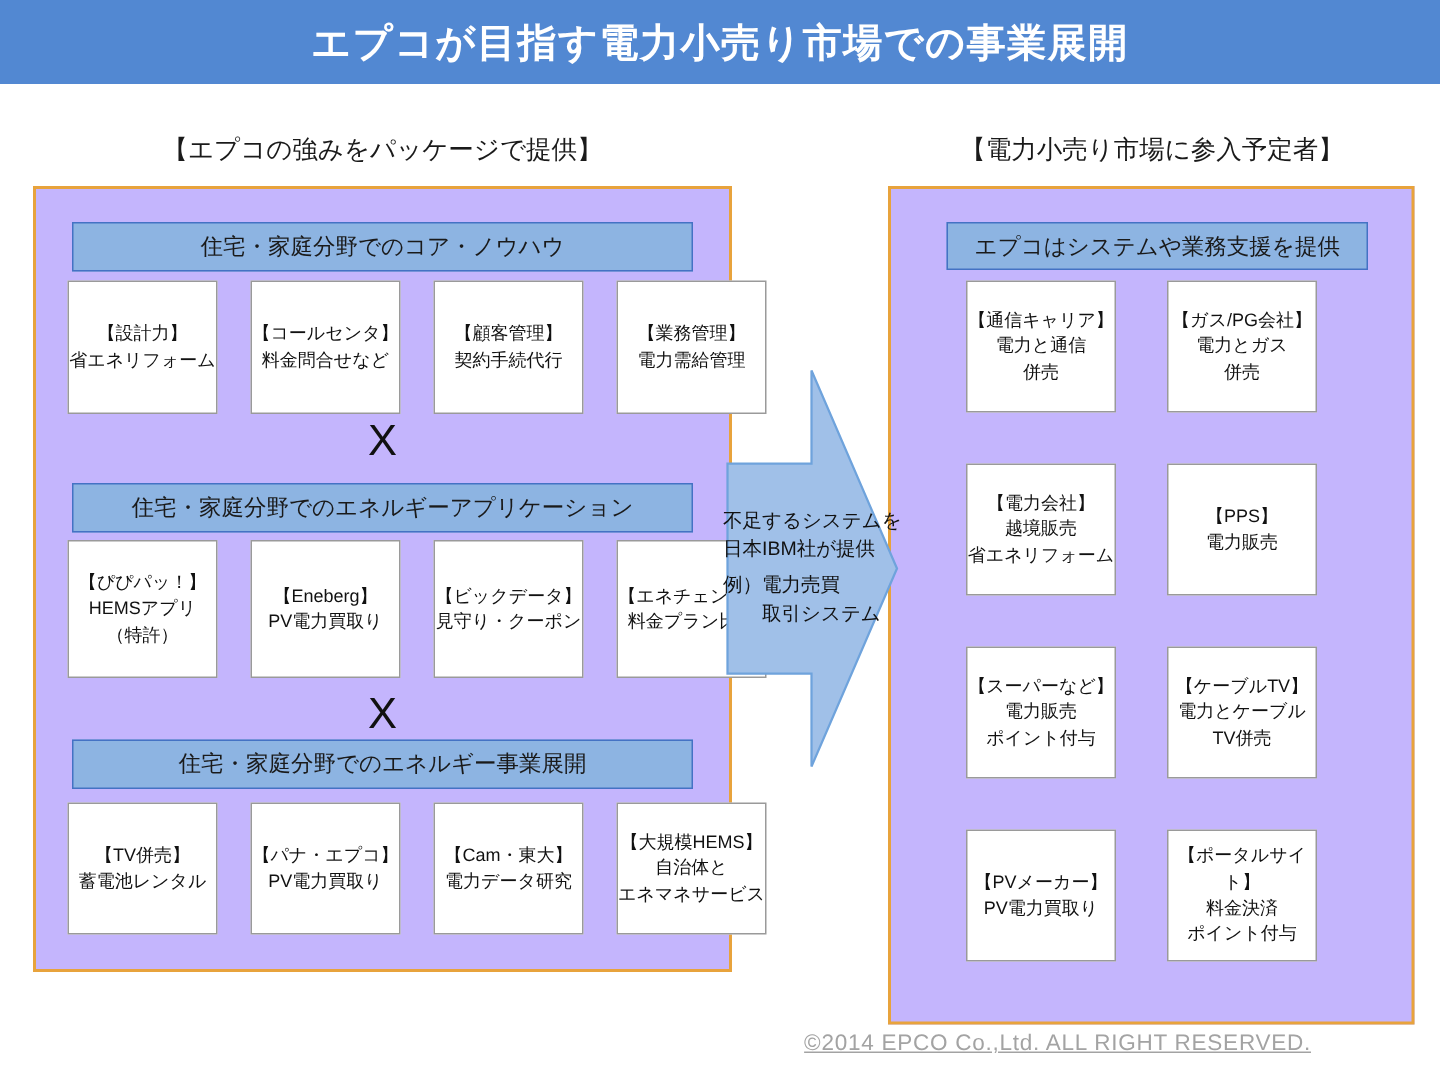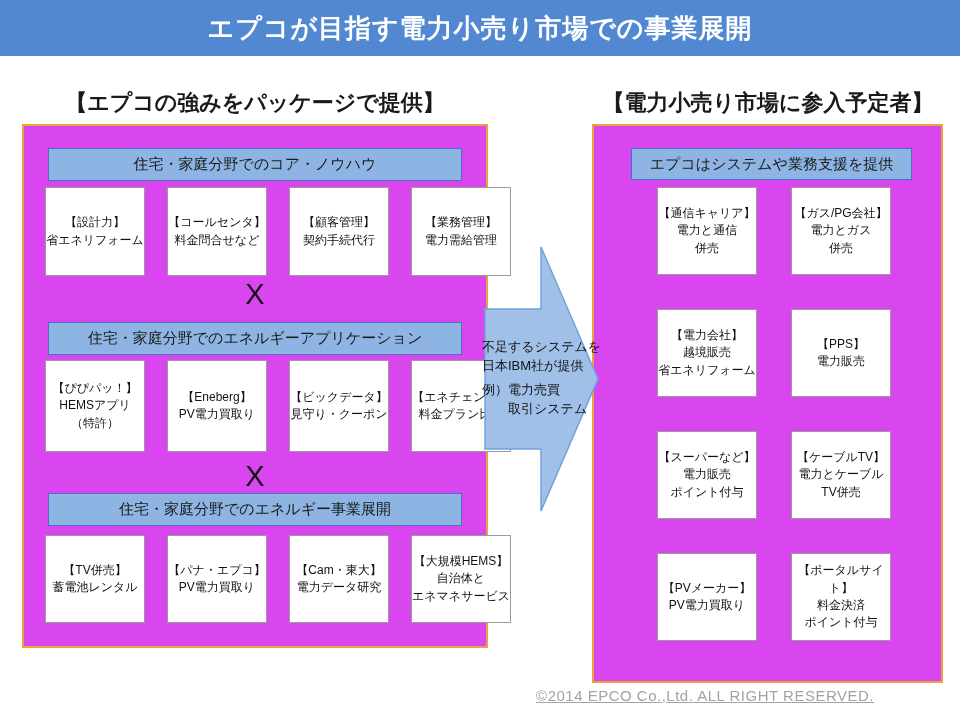--- a/index.html
+++ b/index.html
@@ -7,28 +7,27 @@
     width:960px; height:720px; position:relative; background:#ffffff;
     font-family:"Liberation Sans","DejaVu Sans",sans-serif;
     overflow:hidden;
   }
   .title-bar {
     position:absolute; left:0; top:0; width:960px; height:56px;
     background:#5288D2; color:#ffffff; font-size:26px; font-weight:bold;
     display:flex; align-items:center; justify-content:center; letter-spacing:1px;
   }
   .heading {
-    position:absolute; top:88px; font-size:22px; color:#1a1a1a; text-align:center;
+    position:absolute; top:88px; font-size:17px; color:#1a1a1a; text-align:center;
     white-space:nowrap;
-    font-weight:bold;
   }
   .heading.left  { left:22px;  width:466px; }
   .heading.right { left:592px; width:352px; }
   .panel {
-    position:absolute; background:#d946ef; border:2px solid #E8A33C;
+    position:absolute; background:#c4b5fd; border:2px solid #E8A33C;
     box-sizing:border-box; z-index:1;
   }
   .left-panel  { left:22px;  top:124px; width:466px; height:524px; }
   .right-panel { left:592px; top:124px; width:351px; height:559px; }
   .bar {
     position:absolute; background:#8DB4E2; border:1px solid #4472C4;
     box-sizing:border-box; color:#1a1a1a; font-size:15px;
     display:flex; align-items:center; justify-content:center; white-space:nowrap;
   }
   .bar.lbar { left:24px; width:414px; height:33px; }
@@ -38,21 +37,21 @@
     width:100px; background:#ffffff; border:1px solid #9A9A9A; box-sizing:border-box;
     display:flex; align-items:center; justify-content:center; text-align:center;
     font-size:12px; line-height:1.45; color:#111111; white-space:pre-line;
     overflow:visible;
   }
   .xmark {
     position:absolute; left:0; width:100%; text-align:center;
     font-size:29px; color:#111111; line-height:1;
   }
   .rgrid {
-    position:absolute; left:63px; top:61px;
+    position:absolute; left:50px; top:61px;
     display:grid; grid-template-columns:100px 100px; column-gap:30px;
     grid-auto-rows:88px; row-gap:10px;gap:34px;
   }
   .arrow-wrap { position:absolute; left:484px; top:243px; width:116px; height:272px; z-index:2; }
   .arrow-text {
     position:absolute; left:482px; top:337px; width:124px; z-index:3;
     font-size:13px; line-height:19px; color:#111111; white-space:nowrap;
   }
   .arrow-text .example { margin-top:5px; }
   .footer {

